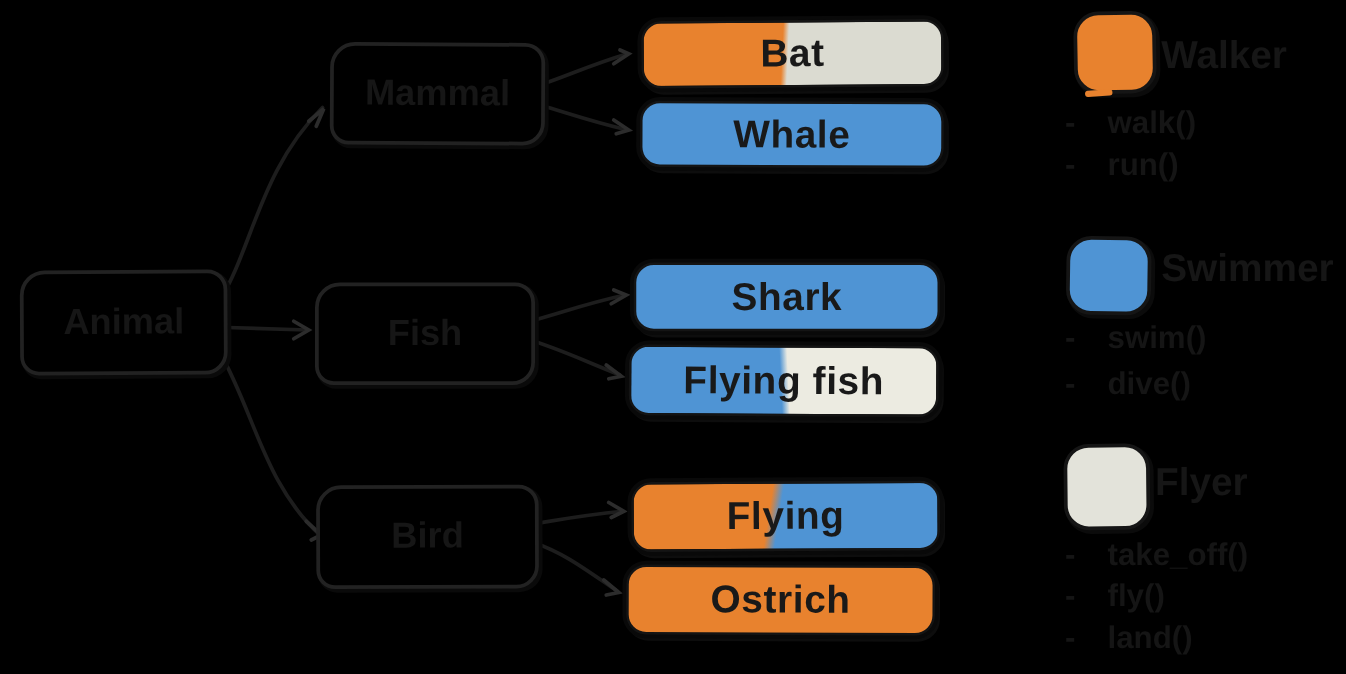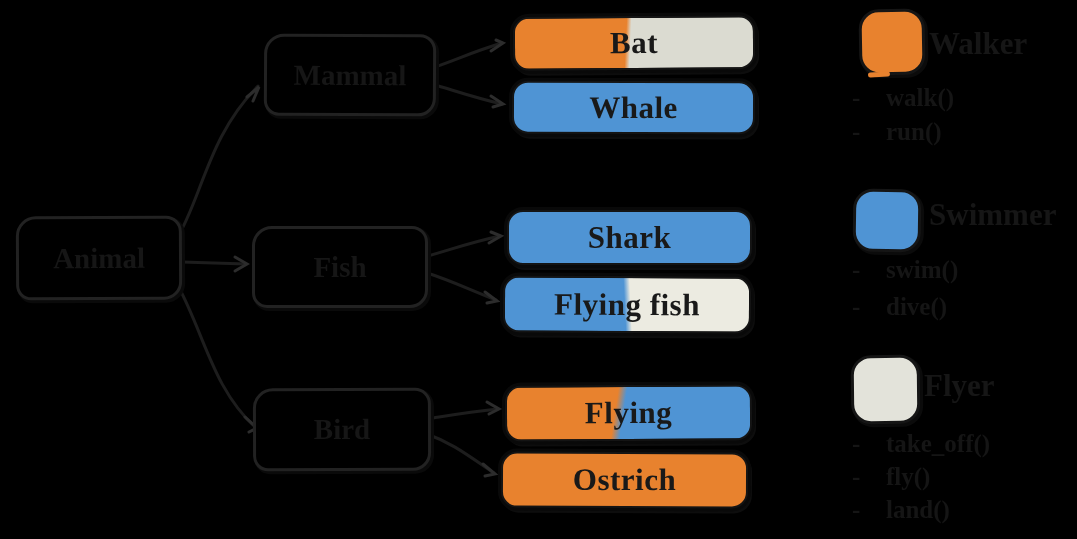--- a/index.html
+++ b/index.html
@@ -1,19 +1,19 @@
 <!DOCTYPE html>
 <html><head>
 <meta charset="utf-8">
 <style>
   html,body{margin:0;padding:0;background:#000;}
   .canvas{
     position:relative;width:1077px;height:539px;background:#000;
     border-radius:12px;overflow:hidden;
-    font-family:Liberation Serif, serif;
+    font-family:Liberation Sans, sans-serif;
   }
   svg.edges{position:absolute;left:0;top:0;width:1077px;height:539px;}
 
   
   .node{
     position:absolute;display:flex;align-items:center;justify-content:center;
     border:3px solid #222222;border-radius:20px 16px 18px 15px;
     color:#161616;font-weight:bold;font-size:29px;
     box-shadow:2px 2px 0 1px #0a0a0a;
     background:#000;

